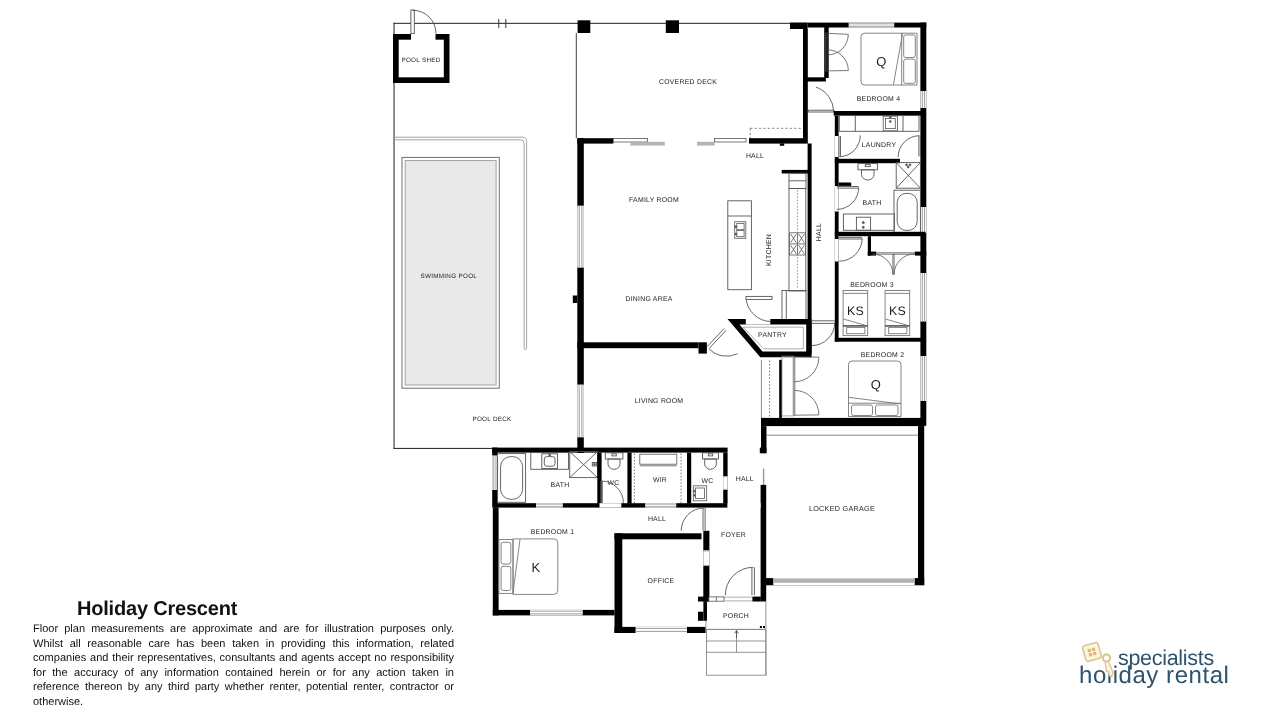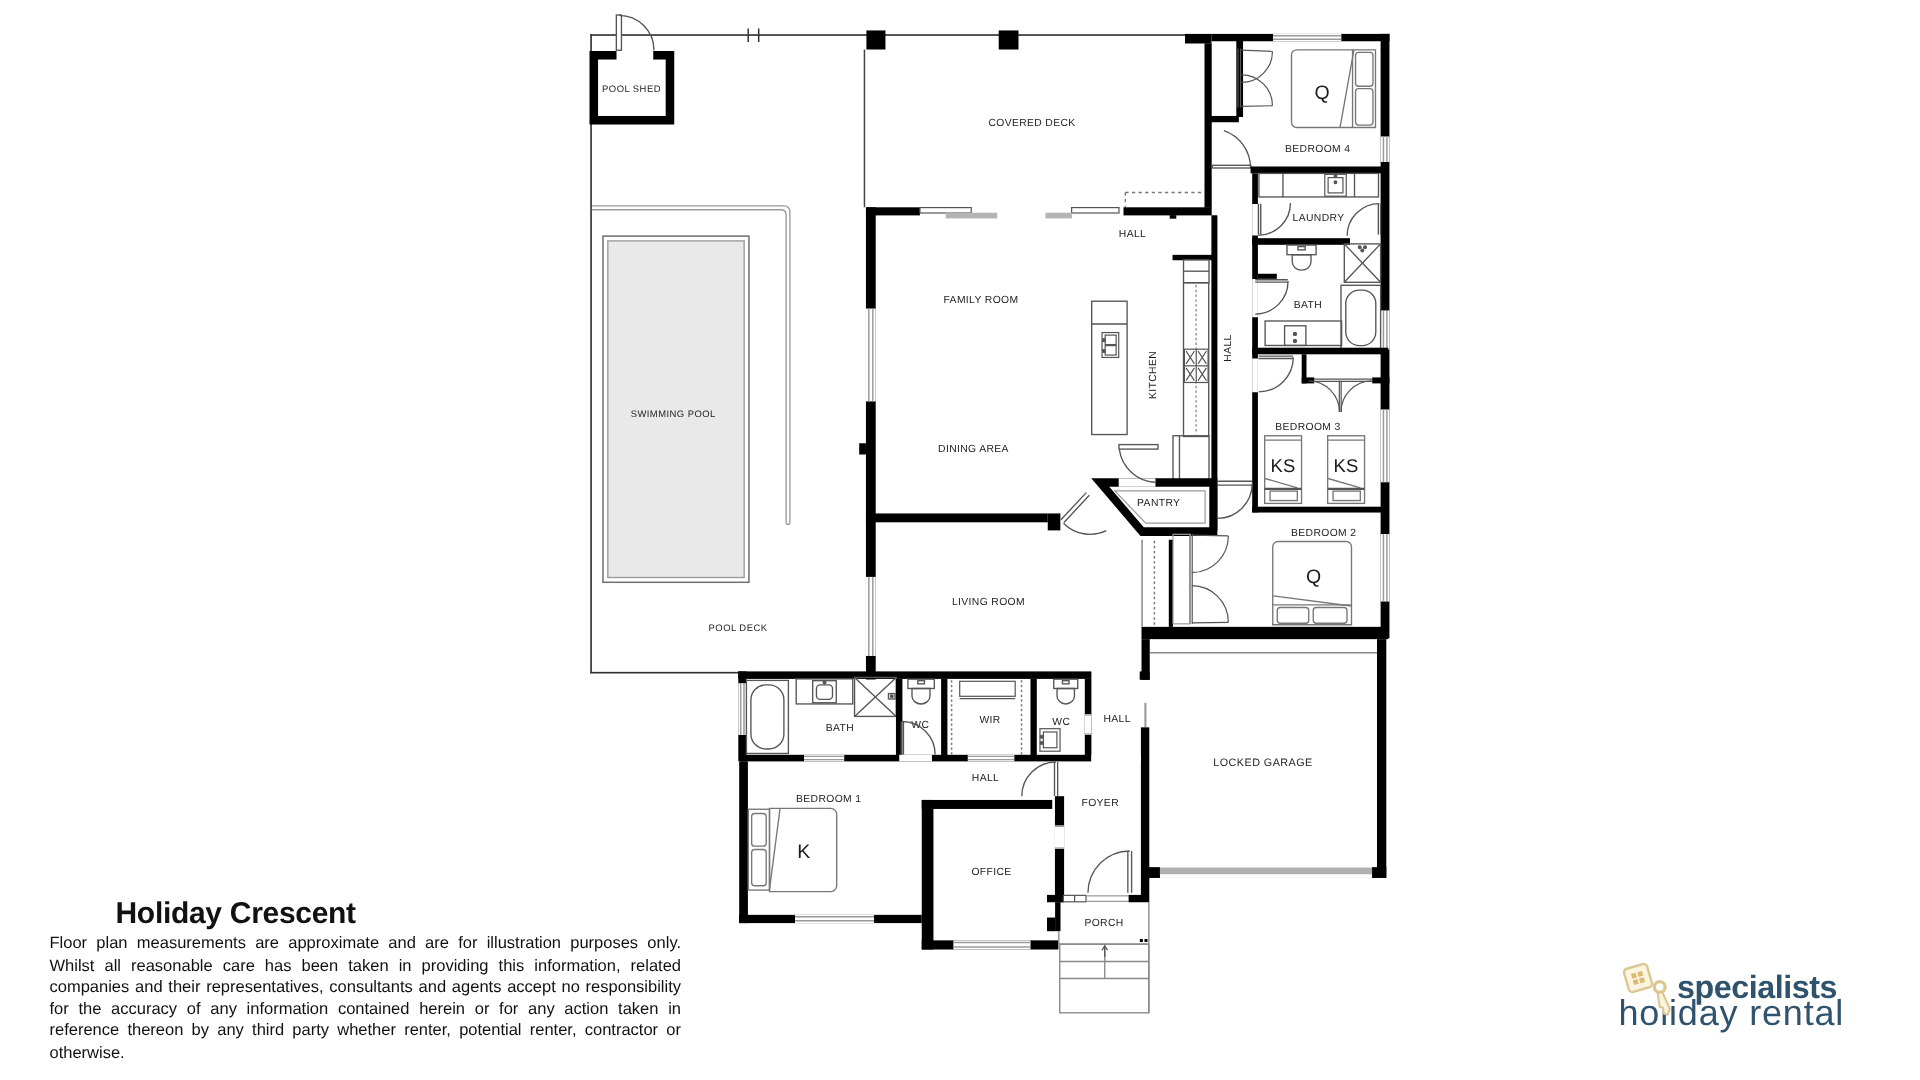--- a/index.html
+++ b/index.html
@@ -7,21 +7,21 @@
   .page{position:relative;width:1280px;height:720px;background:#fff;overflow:hidden;font-family:"Liberation Sans",sans-serif;}
   svg{position:absolute;left:0;top:0;}
   text{font-family:"Liberation Sans",sans-serif;fill:#1c1c1c;}
   .rl{font-size:6.9px;letter-spacing:0.25px;}
   .rs{font-size:6.3px;letter-spacing:0.3px;}
   .bl{font-size:13px;letter-spacing:0.2px;}
   .title{position:absolute;left:32px;top:598px;font-size:20px;font-weight:bold;color:#111;letter-spacing:-0.2px;margin-left:45px;}
   .para{position:absolute;left:33px;top:622px;width:421px;font-size:11px;line-height:14.6px;color:#111;text-align:justify;}
   .logo{position:absolute;left:1076px;top:622px;width:160px;height:60px;color:#2f536d;}
   .logo .l1{position:absolute;left:3px;top:1px;font-size:24px;letter-spacing:0.55px;margin-top:39px;}
-  .logo .l2{position:absolute;left:42px;top:23.5px;font-size:21.5px;letter-spacing:-0.3px;font-weight:bold;}
+  .logo .l2{position:absolute;left:42px;top:23.5px;font-size:21.5px;letter-spacing:-0.3px;}
 </style>
 </head>
 <body>
 <div class="page">
 <svg width="1280" height="720" viewBox="0 0 1280 720">
 
 <rect x="0" y="0" width="1280" height="720" fill="#ffffff"></rect>
 
 <rect x="393.5" y="22.8" width="184.5" height="1.1" fill="#333"></rect>
 

